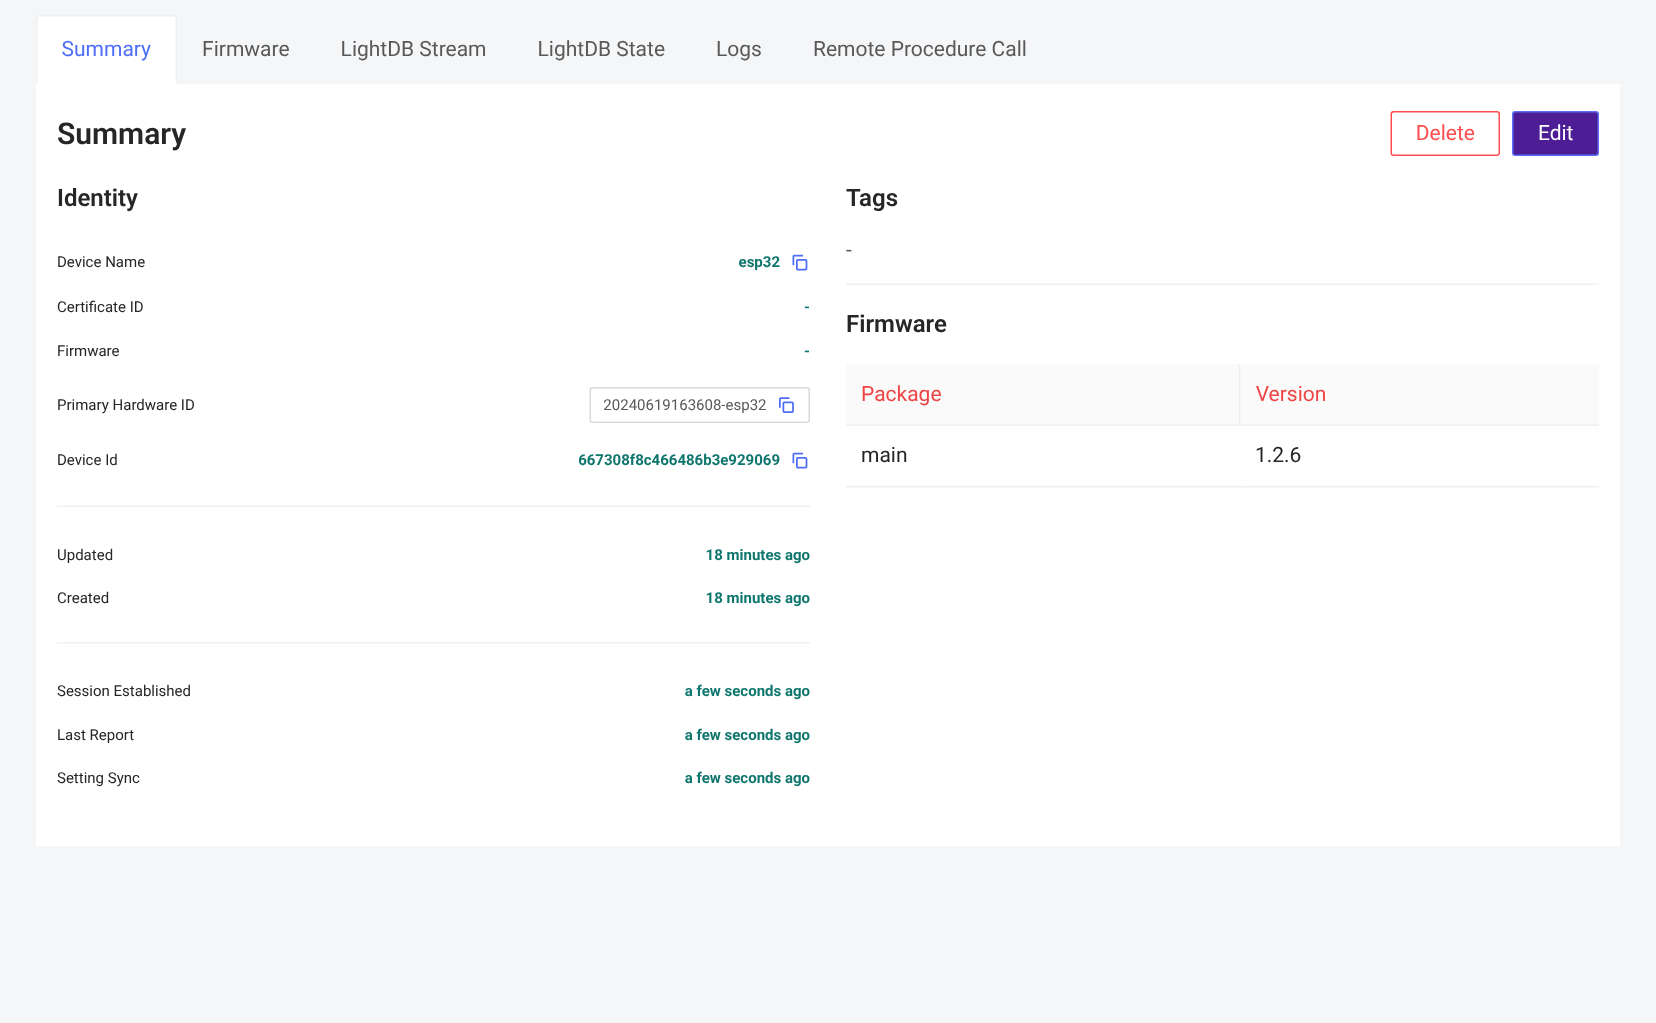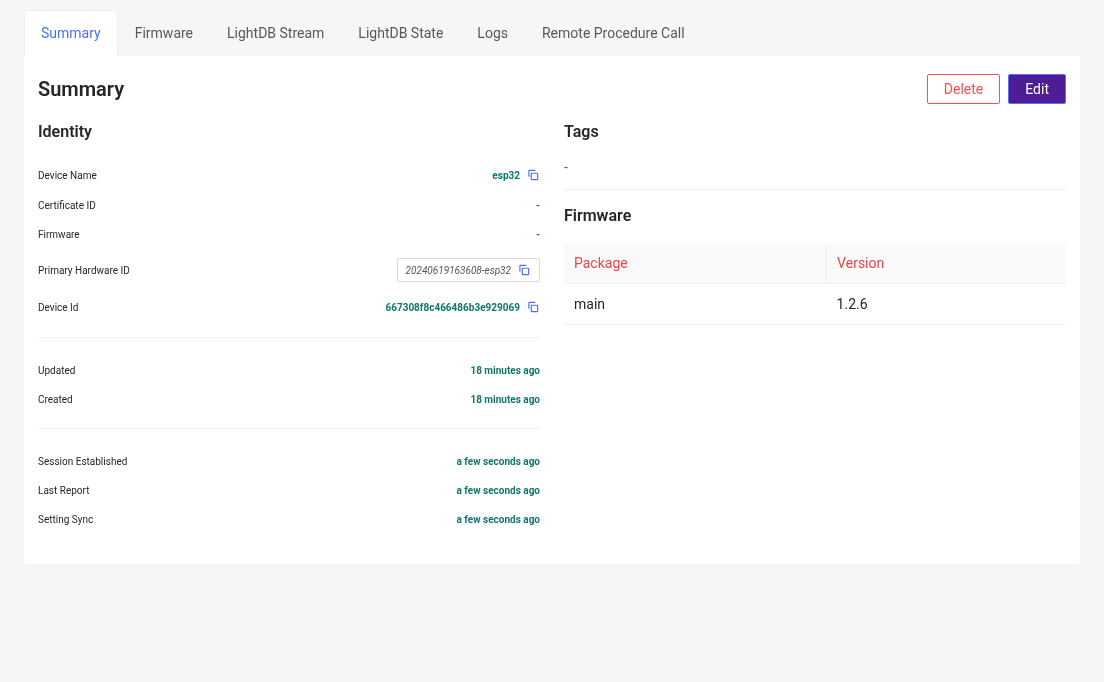--- a/index.html
+++ b/index.html
@@ -113,21 +113,20 @@
       flex-shrink: 0;
     }
     .boxed-value {
       border: 1px solid #d9d9d9;
       padding: 4px 8px;
       border-radius: 2px;
       display: inline-flex;
       align-items: center;
       gap: 6px;
       color: #595959;
-      font-style: italic;
     }
     hr.sep {
       border: none;
       border-top: 1px solid #f0f0f0;
       margin: 14px 0 18px 0;
     }
     .refresh-icon {
       width: 20px;
       height: 20px;
       border: 1px solid #595959;

